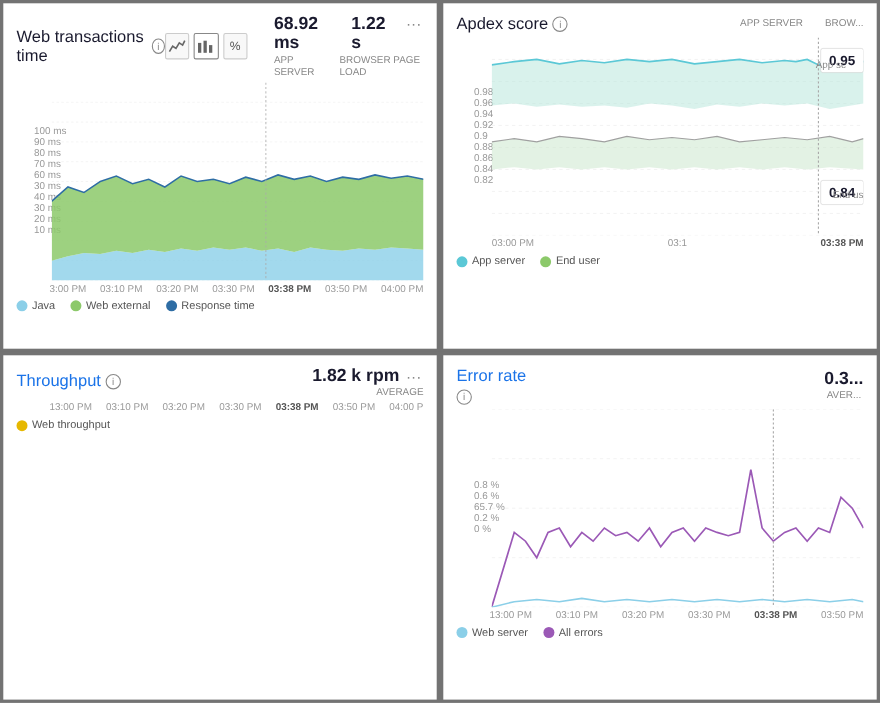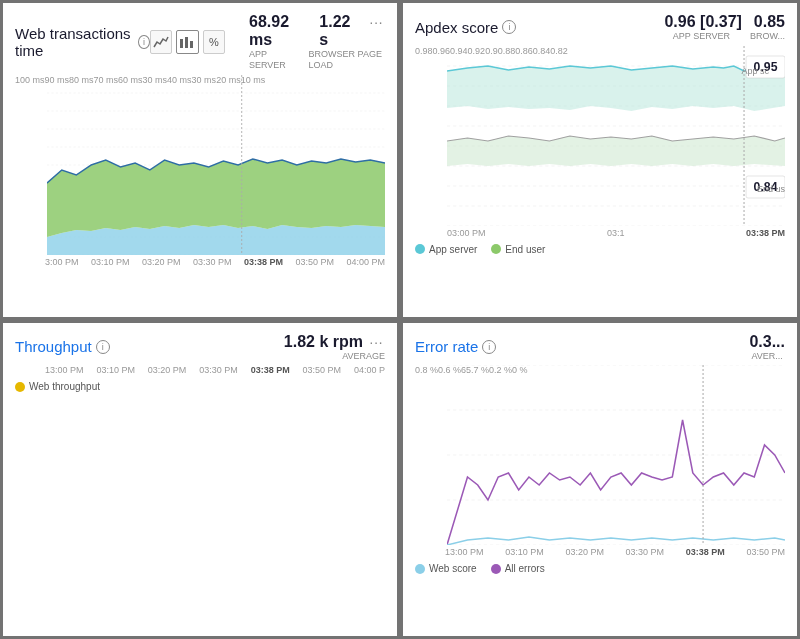--- a/index.html
+++ b/index.html
@@ -114,24 +114,24 @@
       align-items: center;
       gap: 4px;
     }
     .legend-dot {
       width: 10px;
       height: 10px;
       border-radius: 50%;
     }
     .y-axis-labels {
       position: absolute;
-      left: 0;
+      left: 16px;
       top: 0;
       display: flex;
-      flex-direction: row;
+      flex-direction: column;
       justify-content: center;
       height: 100%;
       font-size: 9px;
       color: #999;
       padding-bottom: 2px;
     }
     .chart-inner {
       position: absolute;
       left: 32px;
       top: 0;
@@ -219,33 +219,43 @@
     </div>
     <div class="x-axis-labels">
       <span>3:00 PM</span>
       <span>03:10 PM</span>
       <span>03:20 PM</span>
       <span>03:30 PM</span>
       <span style="font-weight:600;color:#555;">03:38 PM</span>
       <span>03:50 PM</span>
       <span>04:00 PM</span>
     </div>
+    <div class="legend">
+      <div class="legend-item">
+        <div class="legend-dot" style="background:#8bcfe8;"></div>
+        <span>Java</span>
+      </div>
+      <div class="legend-item">
+        <div class="legend-dot" style="background:#8cc96a;"></div>
+        <span>Web external</span>
+      </div>
+      <div class="legend-item">
+        <div class="legend-dot" style="background:#2e6da4;"></div>
+        <span>Response time</span>
+      </div>
+    </div>
   </div>
 
   <div class="panel">
     <div class="panel-header">
       <div style="display:flex;align-items:center;gap:4px;">
         <span class="panel-title">Apdex score</span>
         <span class="info-icon">i</span>
       </div>
       <div style="display:flex;flex-direction:column;align-items:flex-end;">
-        <div style="display:flex;gap:12px;align-items:baseline;">
-          <span style="font-size:16px;font-weight:700;color:#1a1a2e;">0.96 [0.37]</span>
-          <span style="font-size:16px;font-weight:700;color:#1a1a2e;">0.85</span>
-        </div>
         <div style="display:flex;gap:20px;">
           <span class="metric-label">APP SERVER</span>
           <span class="metric-label">BROW...</span>
         </div>
       </div>
     </div>
 
     <div class="chart-area">
       <div class="y-axis-labels">
         <span>0.98</span>
@@ -336,21 +346,21 @@
     <div class="legend">
       <div class="legend-item">
         <div class="legend-dot" style="background:#e6b800;"></div>
         <span>Web throughput</span>
       </div>
     </div>
   </div>
 
   <div class="panel">
     <div class="panel-header">
-      <div style="display:flex;align-items:center;gap:4px;">
+      <div style="display:flex;align-items:flex-start;gap:4px;flex-direction:column;">
         <span class="panel-title" style="color:#1a73e8;">Error rate</span>
         <span class="info-icon">i</span>
       </div>
       <div style="display:flex;flex-direction:column;align-items:center;">
         <span style="font-size:16px;font-weight:700;color:#1a1a2e;">0.3...</span>
         <span class="metric-label">AVER...</span>
       </div>
     </div>
 
     <div class="chart-area">
@@ -382,21 +392,21 @@
       <span>13:00 PM</span>
       <span>03:10 PM</span>
       <span>03:20 PM</span>
       <span>03:30 PM</span>
       <span style="font-weight:600;color:#555;">03:38 PM</span>
       <span>03:50 PM</span>
     </div>
     <div class="legend">
       <div class="legend-item">
         <div class="legend-dot" style="background:#8bcfe8;"></div>
-        <span>Web score</span>
+        <span>Web server</span>
       </div>
       <div class="legend-item">
         <div class="legend-dot" style="background:#9b59b6;"></div>
         <span>All errors</span>
       </div>
     </div>
   </div>
 
 </div>
 

